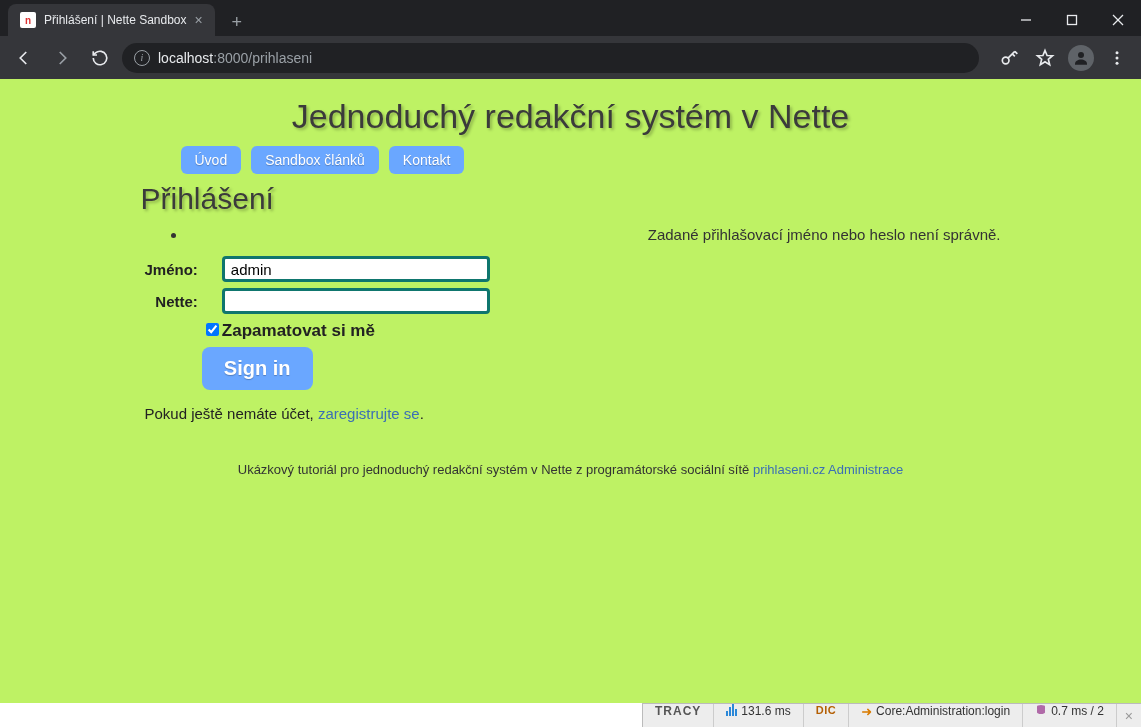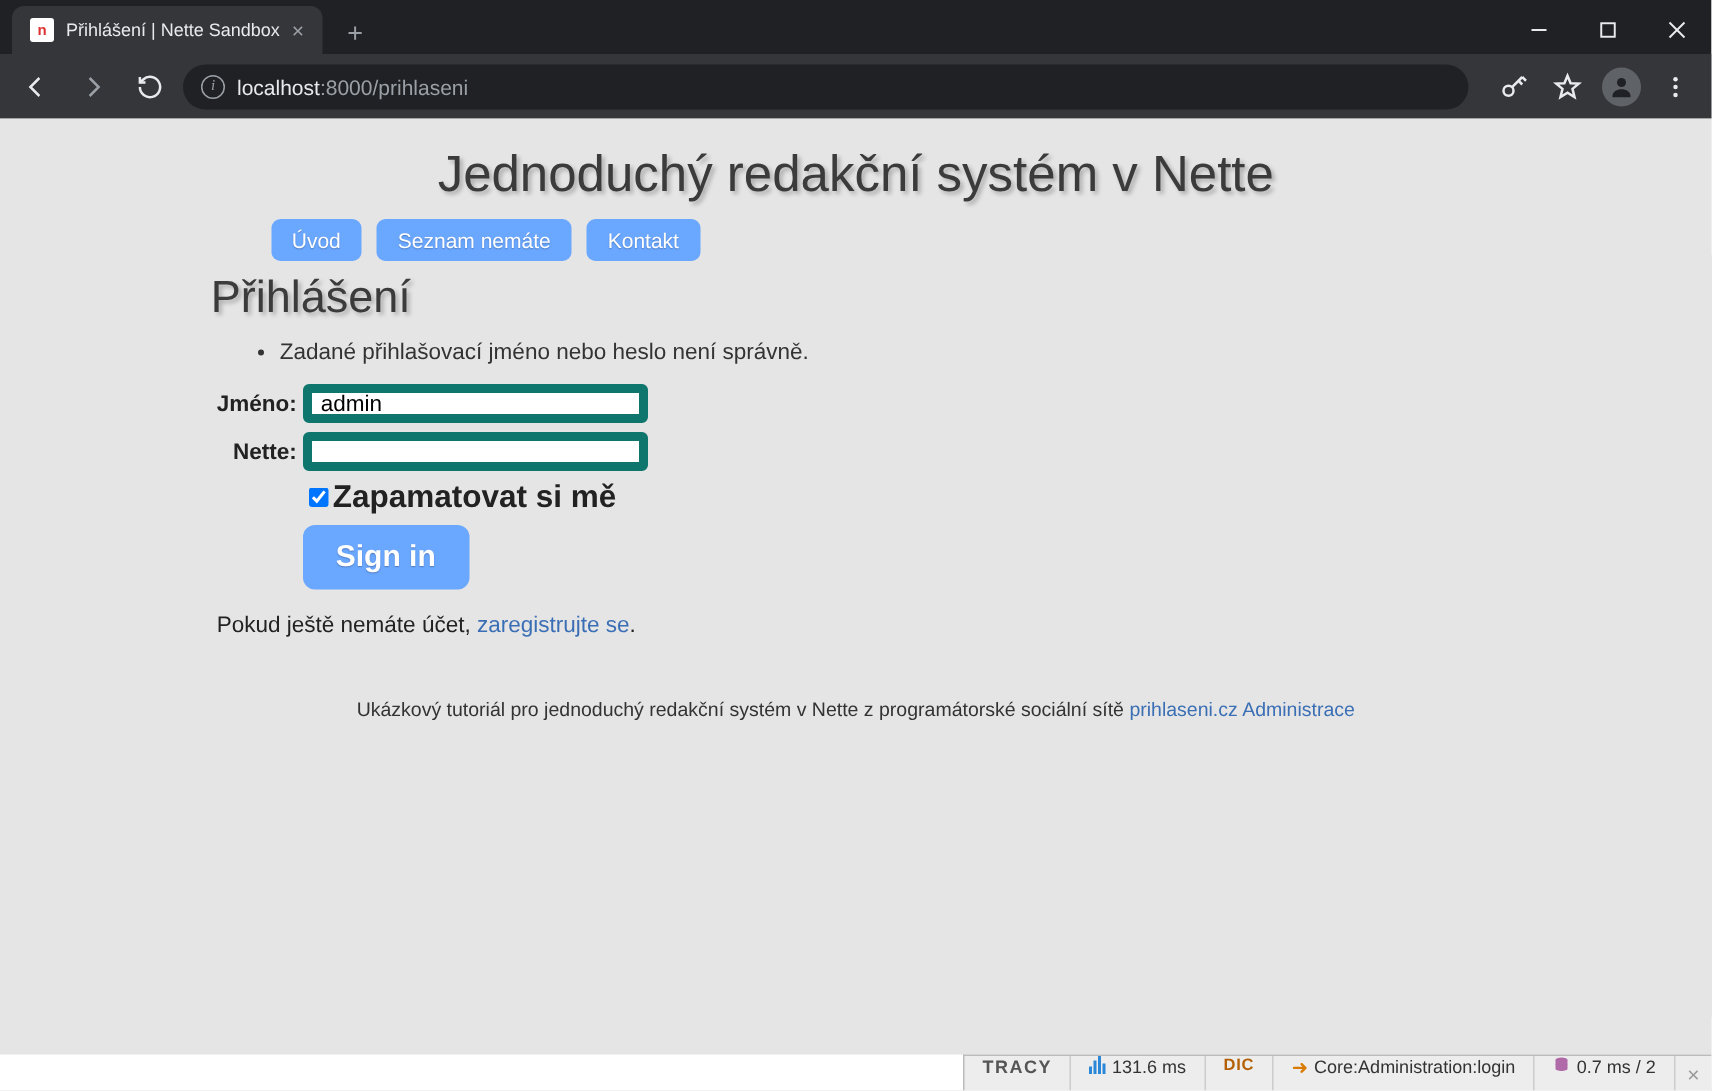--- a/index.html
+++ b/index.html
@@ -41,55 +41,55 @@
   }
   .omnibox .info-icon { width:16px; height:16px; border:1.5px solid #9aa0a6; border-radius:50%; display:flex; align-items:center; justify-content:center; font-size:10px; color:#9aa0a6; font-family:Georgia,serif; font-style:italic; }
   .omnibox .url-host { color:#e8eaed; }
   .omnibox .url-path { color:#9aa0a6; }
   .right-icons { display:flex; align-items:center; gap:4px; margin-left:8px; }
   .icon-btn { width:32px; height:32px; display:flex; align-items:center; justify-content:center; color:#e8eaed; cursor:pointer; border-radius:50%; }
   .avatar { width:26px; height:26px; background:#5f6368; border-radius:50%; display:flex; align-items:center; justify-content:center; }
   .avatar svg { fill:#202124; }
 
   
-  .page { position:absolute; top:79px; left:0; right:0; bottom:24px; background:#e5e5e5; overflow:auto; }
+  .page { position:absolute; top:79px; left:0; right:0; bottom:24px; background:#bef264; overflow:auto; }
   .container { width:900px; margin:0 auto; padding:0 20px; }
   h1.site-title {
     font-family: Verdana, Geneva, sans-serif;
     font-size:34px; font-weight:400; color:#3b3b3b;
     text-align:center; margin:18px 0 10px;
     text-shadow: 2px 2px 3px rgba(0,0,0,0.25);
   }
   .nav-pills { display:flex; gap:10px; margin:6px 0 4px 40px; }
   .pill {
     background:#6aa7ff; color:#fff; border:none;
     padding:6px 14px; border-radius:6px; font-size:14px;
     text-shadow:0 1px 1px rgba(0,0,0,0.25); cursor:pointer;
   }
   h2.page-heading {
     font-family: Verdana, Geneva, sans-serif;
     font-size:30px; font-weight:400; color:#3b3b3b;
     text-align:left; margin:8px 0 10px;
     text-shadow: 2px 2px 3px rgba(0,0,0,0.25);
   }
   ul.errors { margin:4px 0 10px 26px; padding:0 0 0 20px; color:#333; }
-  ul.errors li { font-size:15px; margin:2px 0; }
+  ul.errors li { font-size:15px; margin:2px 0;text-align:right; }
 
   table.form { border-collapse:collapse; margin-left:4px; }
   table.form th {
     text-align:right; font-weight:bold; color:#222; font-size:15px;
     padding:3px 4px 3px 0; vertical-align:middle;margin-top:20px;
   }
   table.form td { padding:3px 0; }
   input.text {
-    width:230px; height:26px; border:6px solid #0f766e; border-radius:4px;
-    padding:2px 6px; font-size:15px;
+    width:268px; height:26px; border:3px solid #0f766e; border-radius:4px;
+    padding:2px 6px; font-size:15px;margin-left:20px;
   }
   .remember-row td { padding-top:6px; }
-  .remember-label { font-weight:bold; font-size:21px; color:#222; }
+  .remember-label { font-weight:bold; font-size:17px; color:#222; }
   .submit-row td { padding-top:32px; padding-left:60px; }
   button.signin {
     background:#6aa7ff; color:#fff; border:none;
     padding:10px 22px; border-radius:8px; font-size:20px; font-weight:bold;
     text-shadow:0 1px 1px rgba(0,0,0,0.25); cursor:pointer;
   }
   p.register-hint { margin:12px 0 0 4px; font-size:15px; color:#222; }
   p.register-hint a { color:#3b6fb5; text-decoration:none; }
   footer.page-footer {
     text-align:center; font-size:13px; color:#333;
@@ -203,21 +203,21 @@
   </div>
 </div>
 
 <div class="page">
   <div class="container">
 
     <h1 class="site-title">Jednoduchý redakční systém v Nette</h1>
 
     <div class="nav-pills">
       <button class="pill">Úvod</button>
-      <button class="pill">Seznam nemáte</button>
+      <button class="pill">Sandbox článků</button>
       <button class="pill">Kontakt</button>
     </div>
 
     <h2 class="page-heading">Přihlášení</h2>
 
     <ul class="errors">
       <li>Zadané přihlašovací jméno nebo heslo není správně.</li>
     </ul>
 
     <table class="form">

